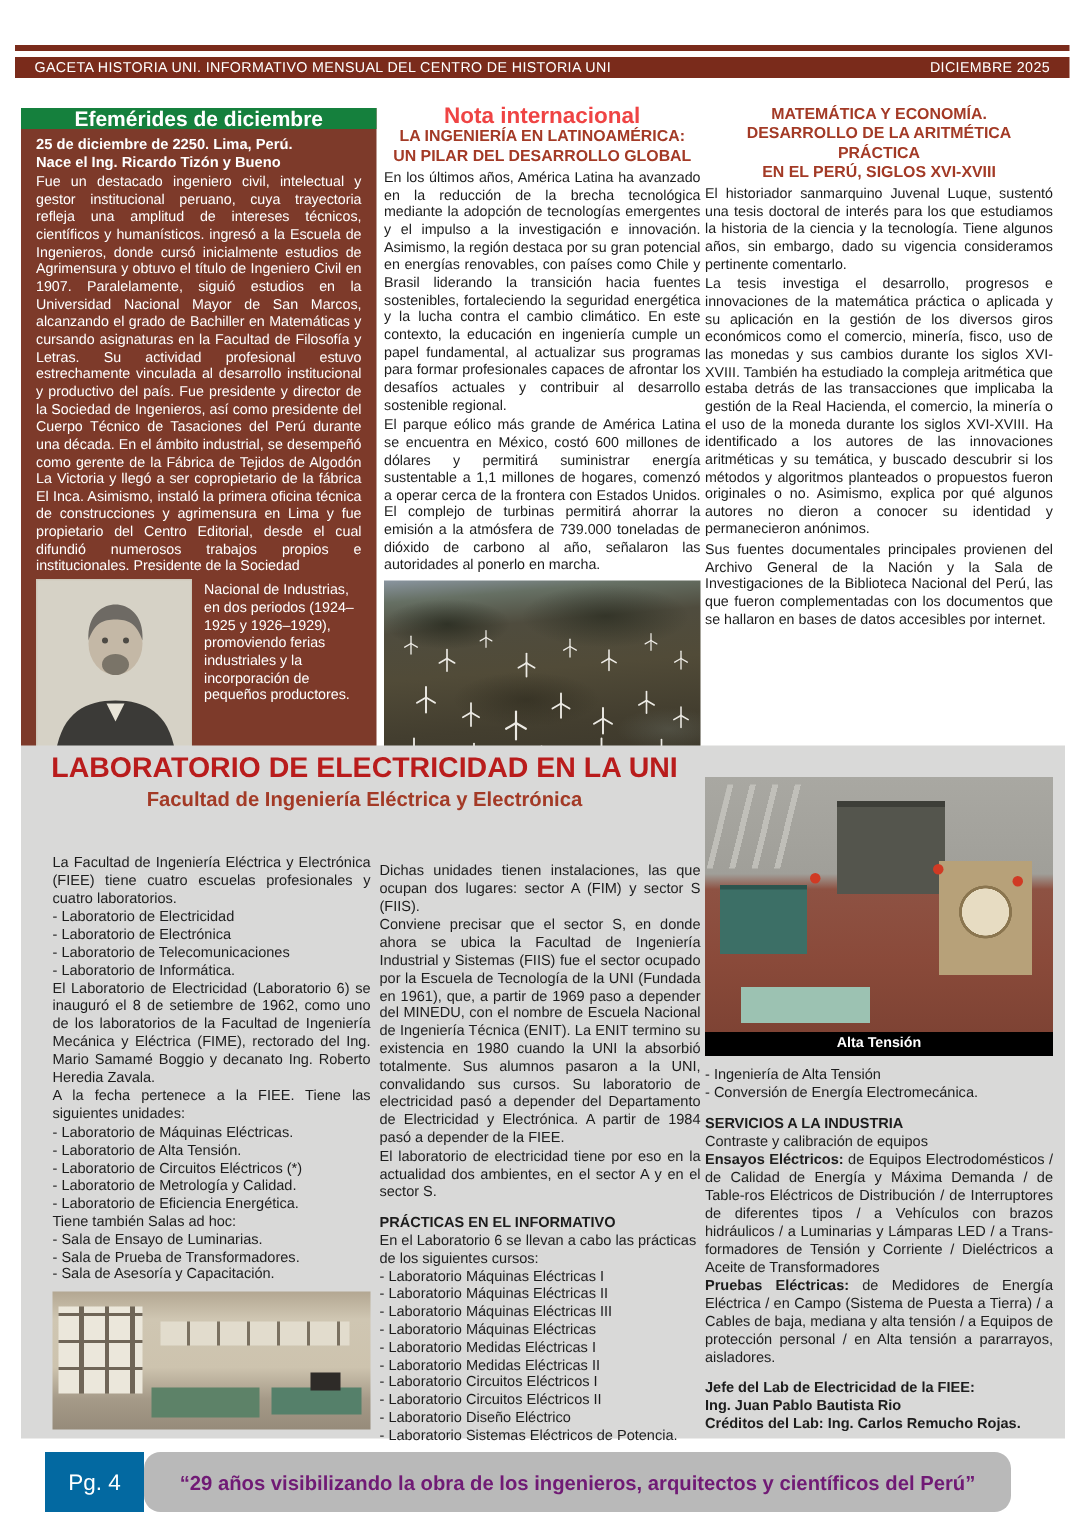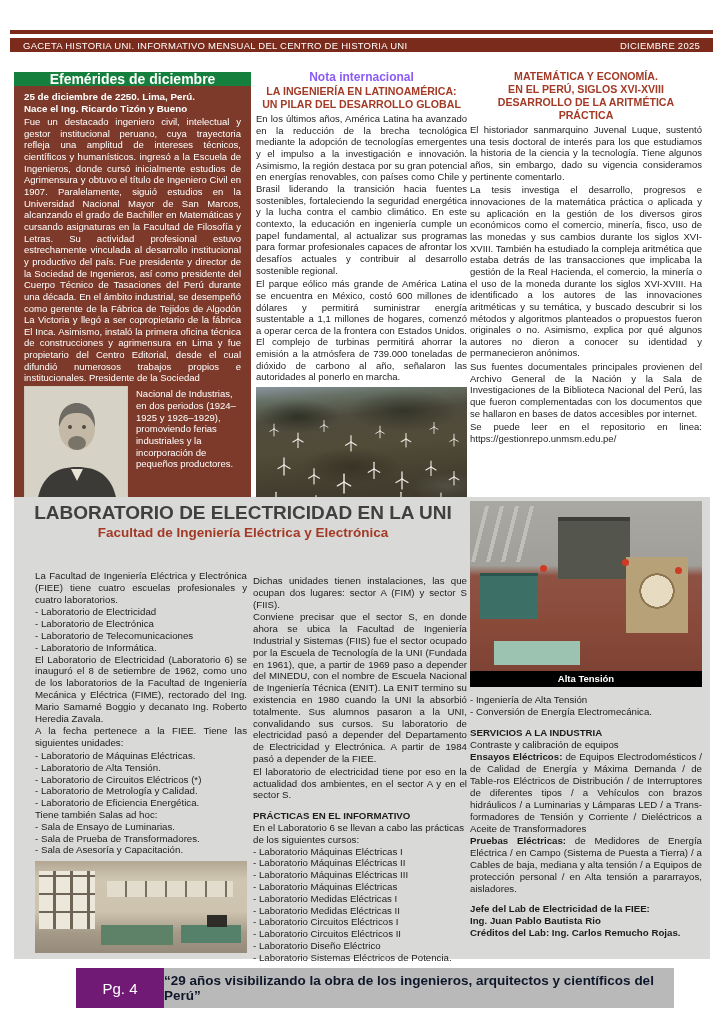--- a/index.html
+++ b/index.html
@@ -16,52 +16,52 @@
   .efem-header { background:#15803d; height:14px; display:flex; align-items:center; justify-content:center;
     font-size:14px; font-weight:bold; }
   .efem-body { padding:5px 10px 0 10px; }
   .efem-bold { font-weight:bold; font-size:9.8px; line-height:12px; }
   .efem-text { text-align:justify; font-size:9.5px; line-height:11.65px; margin-top:1px; }
   .efem-photo-row { display:flex; gap:8px; margin-top:2px; }
   .portrait { width:104px; height:116px; flex:none; background:#d6d2c6; border:1px solid #cfc8ba; overflow:hidden; }
   .efem-caption { font-size:9.5px; line-height:11.7px; padding-top:2px; }
 
   
-  .kicker { color:#8b5cf6; font-weight:bold; font-size:12px; text-align:center; line-height:15px; }
+  .kicker { color:#ef4444; font-weight:bold; font-size:15px; text-align:center; line-height:15px; }
   .subhead { color:#a33a26; font-weight:bold; font-size:10.6px; text-align:center; line-height:13px; }
   .body-text { font-size:9.5px; line-height:11.65px; text-align:justify; color:#1c1c1c; }
 
   .nota-int { position:absolute; left:256px; top:70px; width:211px; }
   .nota-int .body-text { margin-top:2px; }
   .wind-photo { position:relative; width:211px; height:132px; margin-top:4px; overflow:hidden;
     background: linear-gradient(175deg, #8a95a0 0%, #667064 10%, #4f4c3e 24%, #514b38 45%, #433e2f 70%, #3a362a 100%); }
   .wind-photo::before { content:""; position:absolute; inset:0;
     background:
       radial-gradient(60px 24px at 20% 22%, rgba(20,25,15,.55), transparent 70%),
       radial-gradient(80px 30px at 70% 18%, rgba(25,30,20,.5), transparent 70%),
       radial-gradient(70px 26px at 45% 60%, rgba(30,28,18,.4), transparent 70%),
       radial-gradient(50px 20px at 90% 75%, rgba(125,135,128,.25), transparent 70%); }
   .wind-svg { position:absolute; inset:0; width:100%; height:100%; }
 
   .nota-nac { position:absolute; left:470px; top:70px; width:232px; }
   .nota-nac .body-text { margin-top:2px; }
 
   
   .lab { position:absolute; left:14px; top:497px; width:696px; height:462px; background:#d9d9d8; }
-  .lab-title { position:absolute; left:8px; top:4px; width:442px; text-align:center; color:#404040;
+  .lab-title { position:absolute; left:8px; top:4px; width:442px; text-align:center; color:#b91c1c;
     font-weight:bold; font-size:19px; line-height:23px; }
   .lab-subtitle { position:absolute; left:8px; top:27px; width:442px; text-align:center; color:#a33a26;
     font-weight:bold; font-size:13.5px; line-height:17px; }
 
   .lab-col { font-size:9.7px; line-height:11.8px; }
   .lab-col .para { text-align:justify; margin-bottom:1px; }
   .lines { white-space:pre-line; }
   .lab-col1 { position:absolute; left:21px; top:73px; width:212px; }
   .lab-col2 { position:absolute; left:239px; top:78px; width:214px; }
-  .lab-col3 { position:absolute; left:456px; top:4px; width:232px; font-size:9.7px; line-height:12px; }
+  .lab-col3 { position:absolute; left:456px; top:21px; width:232px; font-size:9.7px; line-height:12px; }
   .bold-head { font-weight:bold; margin-top:9px; }
   .inline-b { font-weight:bold; }
 
   .photo-caption { background:#000; color:#fff; font-weight:bold; font-size:9.5px; text-align:center;
     height:16px; line-height:16px; }
 
   .alta-photo { position:relative; width:232px; height:170px; overflow:hidden;
     background: linear-gradient(180deg, #a9a8a2 0%, #a09f99 38%, #8e5243 44%, #8a4a3a 72%, #7e4334 100%); }
   .at-ladder { position:absolute; left:8px; top:5px; width:58px; height:56px; opacity:.75; transform:skewX(-14deg);
     background: repeating-linear-gradient(90deg, #c9c8c2 0 4px, transparent 4px 15px); }
@@ -80,24 +80,24 @@
       repeating-linear-gradient(0deg, transparent 0 16px, #6f6557 16px 18px),
       repeating-linear-gradient(90deg, #ebe7db 0 14px, #6f6557 14px 17px); }
   .md-windows-back { position:absolute; left:72px; top:20px; width:126px; height:16px;
     background: repeating-linear-gradient(90deg, #e2dccd 0 18px, #7a7060 18px 20px); }
   .md-table1 { position:absolute; left:66px; bottom:8px; width:72px; height:20px; background:#5d8268; }
   .md-table2 { position:absolute; right:6px; bottom:10px; width:60px; height:18px; background:#55806a; }
   .md-box { position:absolute; right:20px; bottom:26px; width:20px; height:12px; background:#2e2b28; }
 
   
   .footer { position:absolute; left:30px; top:968px; width:644px; height:40px; display:flex; }
-  .pg-box { width:88px; background:#701a75; color:#fff; display:flex; align-items:center; justify-content:center;
-    font-size:15px;margin-left:46px; }
+  .pg-box { width:66px; background:#0369a1; color:#fff; display:flex; align-items:center; justify-content:center;
+    font-size:15px; }
   .quote-bar { flex:1; background:#b9b9b9; display:flex; align-items:center; justify-content:center;
-    font-size:13.5px; font-weight:600; color:#0f172a; }
+    font-size:13.5px; font-weight:600; color:#701a75;border-radius:11px; }
 </style>
 </head>
 <body>
 
 <div class="top-rule"></div>
 
 <header class="masthead">
   <span>GACETA HISTORIA UNI. INFORMATIVO MENSUAL DEL CENTRO DE HISTORIA UNI</span>
   <span>DICIEMBRE 2025</span>
 </header>
@@ -162,26 +162,25 @@
       <use href="#tb" transform="translate(60,115) scale(0.9)"></use>
       <use href="#tb" transform="translate(105,118) scale(1.05)"></use>
       <use href="#tb" transform="translate(145,112) scale(0.95)"></use>
       <use href="#tb" transform="translate(185,112) scale(0.85)"></use>
     </svg>
   </div>
 </section>
 
 <section class="nota-nac">
   <div class="subhead">MATEMÁTICA Y ECONOMÍA.</div>
+  <div class="subhead">DESARROLLO DE LA ARITMÉTICA PRÁCTICA</div>
   <div class="subhead">EN EL PERÚ, SIGLOS XVI-XVIII</div>
-  <div class="subhead">DESARROLLO DE LA ARITMÉTICA PRÁCTICA</div>
   <div class="body-text">El historiador sanmarquino Juvenal Luque, sustentó una tesis doctoral de interés para los que estudiamos la historia de la ciencia y la tecnología. Tiene algunos años, sin embargo, dado su vigencia consideramos pertinente comentarlo.</div>
   <div class="body-text">La tesis investiga el desarrollo, progresos e innovaciones de la matemática práctica o aplicada y su aplicación en la gestión de los diversos giros económicos como el comercio, minería, fisco, uso de las monedas y sus cambios durante los siglos XVI-XVIII. También ha estudiado la compleja aritmética que estaba detrás de las transacciones que implicaba la gestión de la Real Hacienda, el comercio, la minería o el uso de la moneda durante los siglos XVI-XVIII. Ha identificado a los autores de las innovaciones aritméticas y su temática, y buscado descubrir si los métodos y algoritmos planteados o propuestos fueron originales o no. Asimismo, explica por qué algunos autores no dieron a conocer su identidad y permanecieron anónimos.</div>
   <div class="body-text">Sus fuentes documentales principales provienen del Archivo General de la Nación y la Sala de Investigaciones de la Biblioteca Nacional del Perú, las que fueron complementadas con los documentos que se hallaron en bases de datos accesibles por internet.</div>
-  <div class="body-text">Se puede leer en el repositorio en linea: https://gestionrepo.unmsm.edu.pe/</div>
 </section>
 
 <section class="lab">
   <div class="lab-title">LABORATORIO DE ELECTRICIDAD EN LA UNI</div>
   <div class="lab-subtitle">Facultad de Ingeniería Eléctrica y Electrónica</div>
 
   <div class="lab-col lab-col1">
     <div class="para">La Facultad de Ingeniería Eléctrica y Electrónica (FIEE) tiene cuatro escuelas profesionales y cuatro laboratorios.</div>
     <div class="lines">- Laboratorio de Electricidad
 - Laboratorio de Electrónica

